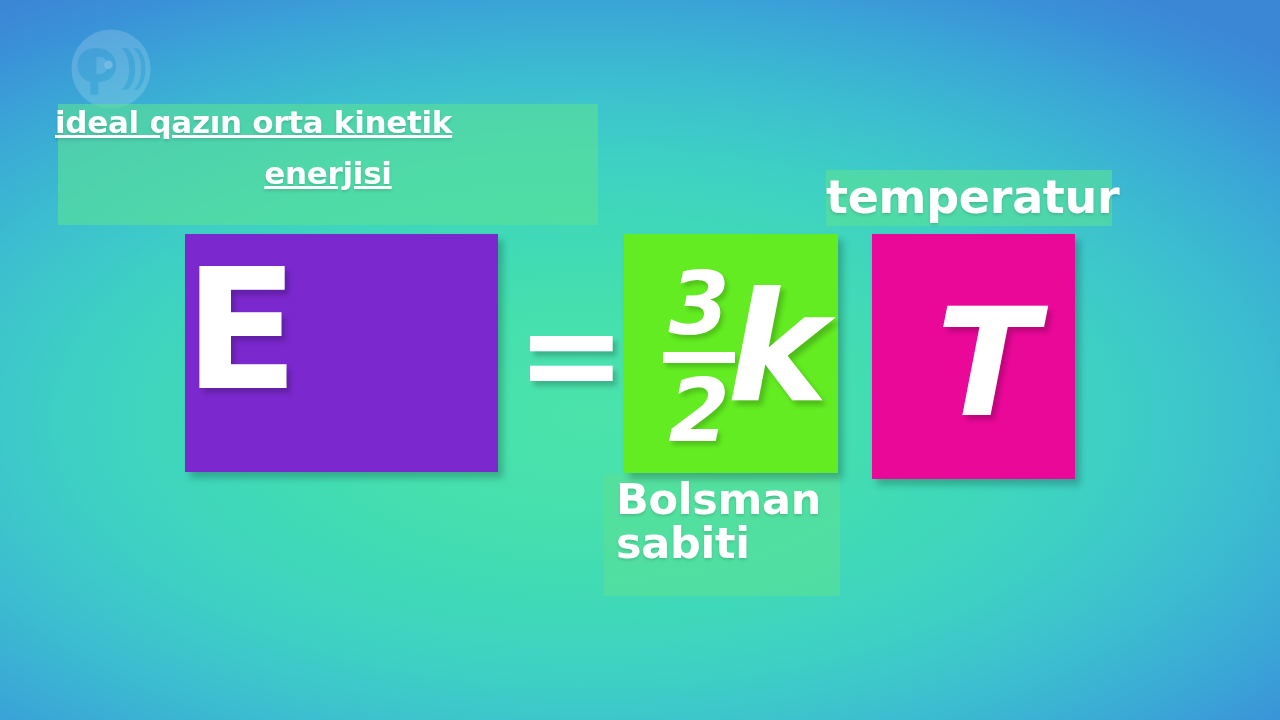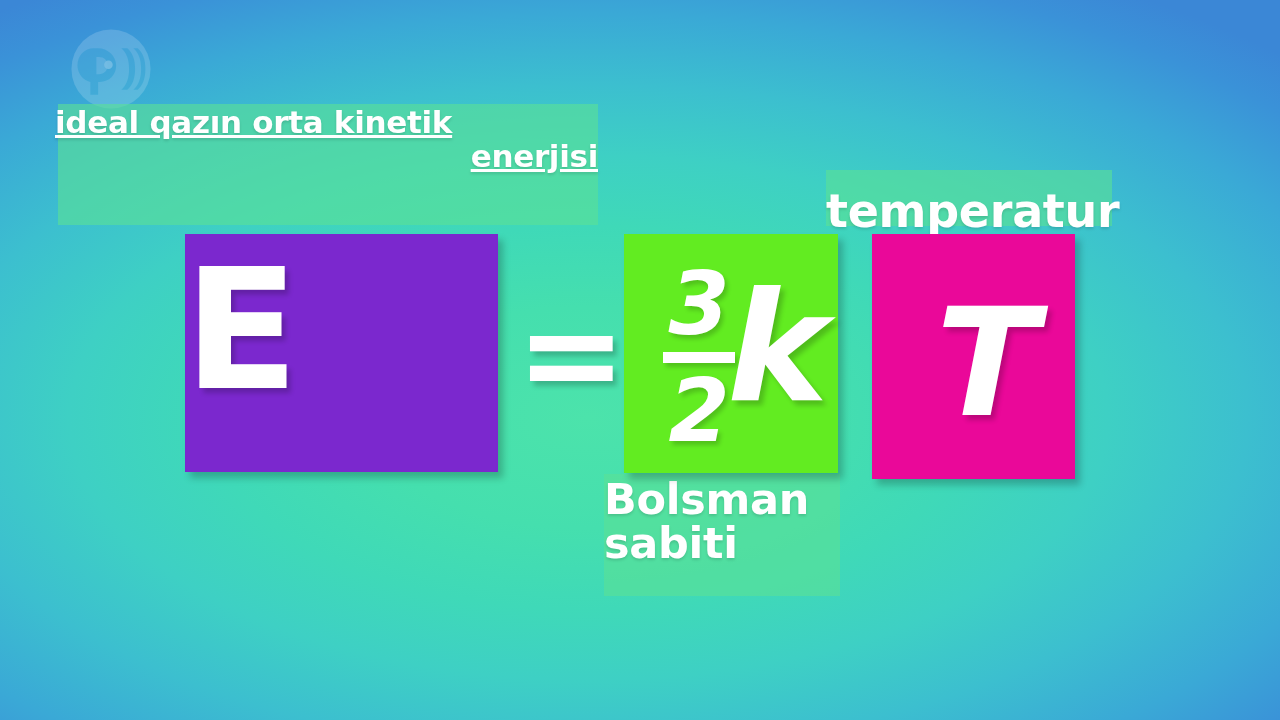--- a/index.html
+++ b/index.html
@@ -52,30 +52,30 @@
     left: 58px;
     top: 104px;
     width: 540px;
     height: 121px;
     font-size: 31px;
     padding-top: 3px;
     text-align: center;
     text-decoration: underline;
   }
   #label-ke .l1 { display: block; text-align: left; margin-left: -3px; }
-  #label-ke .l2 { display: block; text-align: right; margin-top: 2px; }
+  #label-ke .l2 { display: block; text-align: center; margin-top: 19px; }
 
   #label-temp {
     left: 826px;
     top: 170px;
     width: 286px;
     height: 56px;
     font-size: 46px;
     text-align: center;
-    padding-top: 18px;
+    padding-top: 4px;
   }
 
   
   .term-box {
     position: absolute;
     box-sizing: border-box;
     box-shadow: 5px 6px 7px rgba(0,0,0,0.22);
   }
 
   #box-energy {
@@ -192,21 +192,21 @@
     </svg>
   </div>
 
   <div class="band" id="label-ke">
     <span class="l1">ideal qazın orta kinetik</span>
     <span class="l2">enerjisi</span>
   </div>
 
   <div class="band" id="label-temp">temperatur</div>
 
-  <div class="band" id="label-boltzmann" style="left:604px; top:474px; width:236px; height:122px; font-size:43px; padding:4px 0 0 0; text-align:left;">
+  <div class="band" id="label-boltzmann" style="left:604px; top:474px; width:236px; height:122px; font-size:43px; padding:4px 0 0 12px; text-align:left;">
     <span style="display:block">Bolsman</span>
     <span style="display:block; margin-top:0">sabiti</span>
   </div>
 
   <div class="term-box" id="box-energy"></div>
   <div class="term-box" id="box-k"></div>
   <div class="term-box" id="box-t"></div>
 
   <div class="glyph" id="sym-E">E</div>
 

